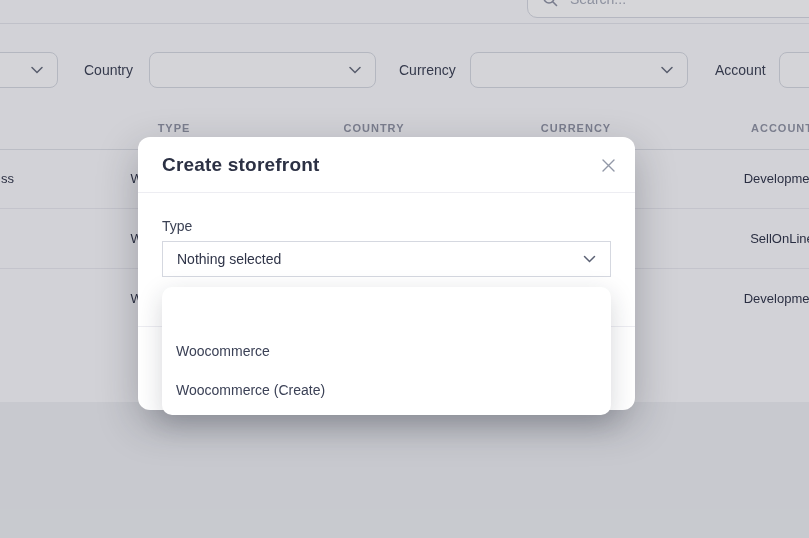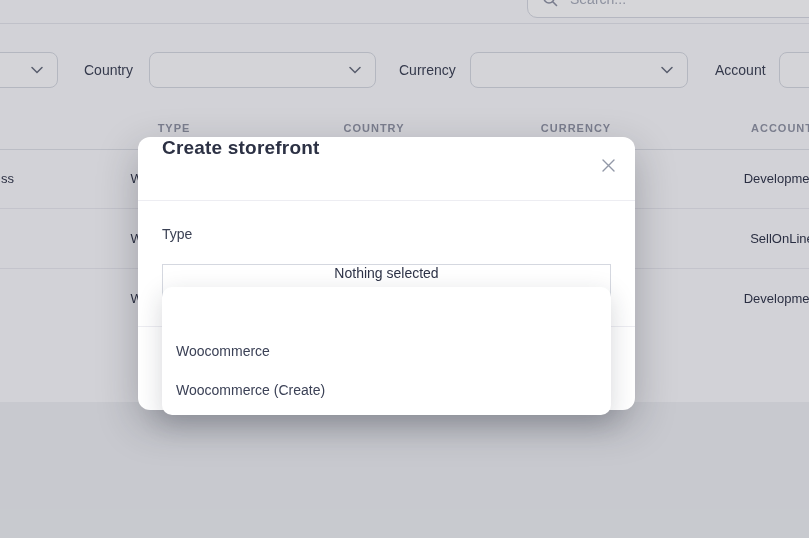--- a/index.html
+++ b/index.html
@@ -30,29 +30,29 @@
     text-align:center;white-space:nowrap;overflow:visible;}
   .td.name{text-align:right;}
   .header-divider{position:absolute;left:0;top:149px;width:809px;height:1px;background:#dfe1e7;}
 
   
   .overlay{position:absolute;left:0;top:0;width:809px;height:538px;background:rgba(28,30,42,0.18);z-index:10;}
 
   
   .modal{position:absolute;left:138px;top:137px;width:497px;height:273px;background:#ffffff;
     border-radius:12px;z-index:20;box-shadow:0 14px 40px rgba(25,28,40,0.28);}
-  .modal-header{position:relative;height:64px;display:flex;
+  .modal-header{position:relative;height:56px;display:flex;align-items:center;
     padding:0 24px;border-bottom:1px solid #ededf2;}
   .modal-title{font-size:19px;font-weight:600;color:#2c3144;letter-spacing:0.2px;}
   .close-btn{position:absolute;right:15px;top:18px;width:24px;height:24px;display:flex;
     align-items:center;justify-content:center;cursor:pointer;background:none;border:none;padding:0;}
   .modal-body{padding:25px 24px 0 24px;}
   .field-label{font-size:14px;color:#3b4154;}
-  .mselect{margin-top:22px;height:36px;border:1px solid #d5d8e0;border-radius:0;background:#fff;
-    display:flex;align-items:center;padding:0 14px;flex-direction:column;}
+  .mselect{margin-top:7px;height:36px;border:1px solid #d5d8e0;border-radius:0;background:#fff;
+    display:flex;align-items:center;padding:0 14px;}
   .mselect .val{font-size:14px;color:#2e3347;flex:1;}
   .footer-divider{position:absolute;left:0;top:189px;width:497px;height:1px;background:#ededf2;}
   .dropdown{position:absolute;left:24px;top:150px;width:449px;height:128px;background:#ffffff;
     border-radius:10px;box-shadow:0 8px 26px rgba(30,33,48,0.18);z-index:30;overflow:hidden;}
   .opt{display:flex;align-items:center;padding-left:14px;font-size:14px;color:#3b4156;cursor:pointer;}
   .opt.blank{height:44px;}
   .opt.item{height:39px;}
 </style>
 </head>
 <body>

